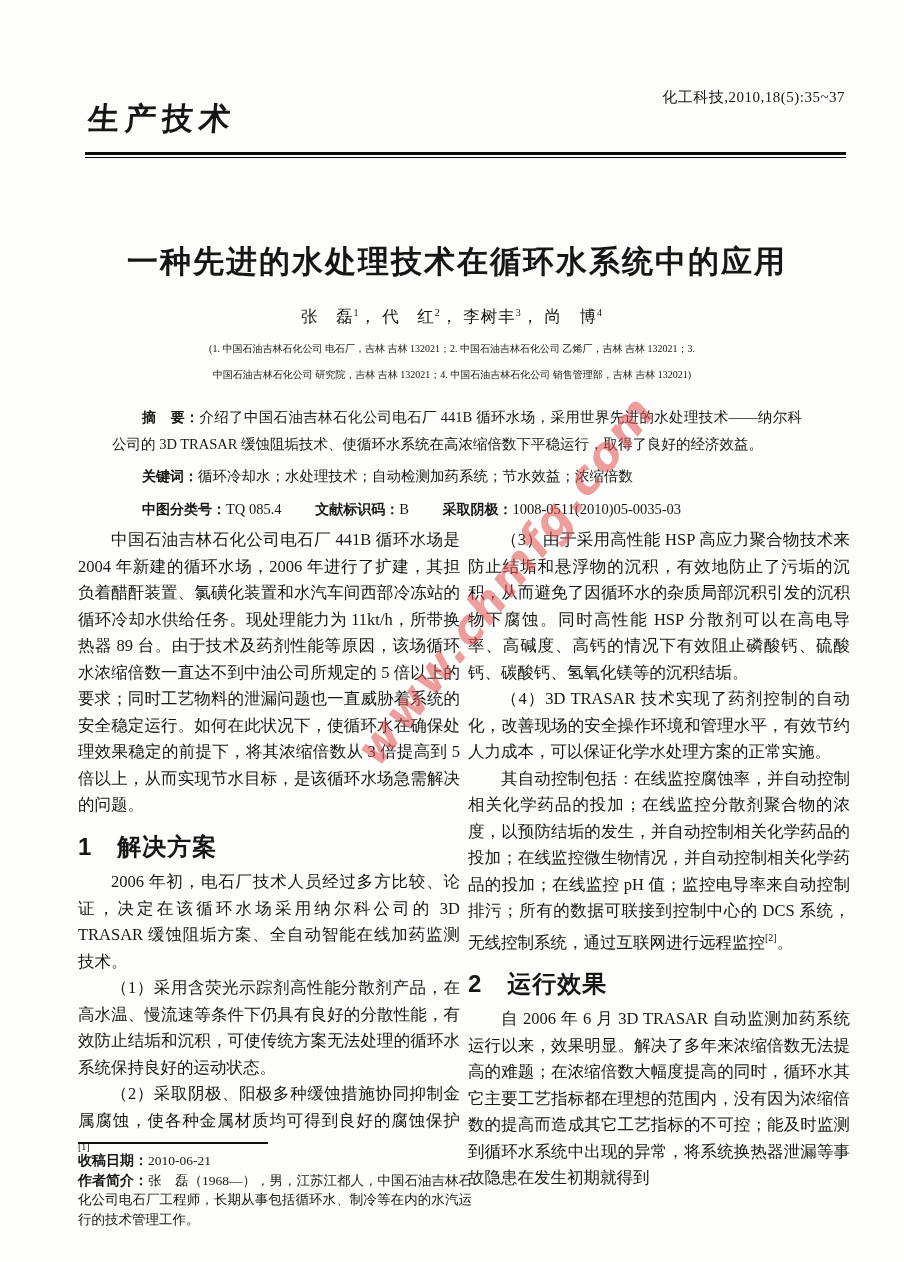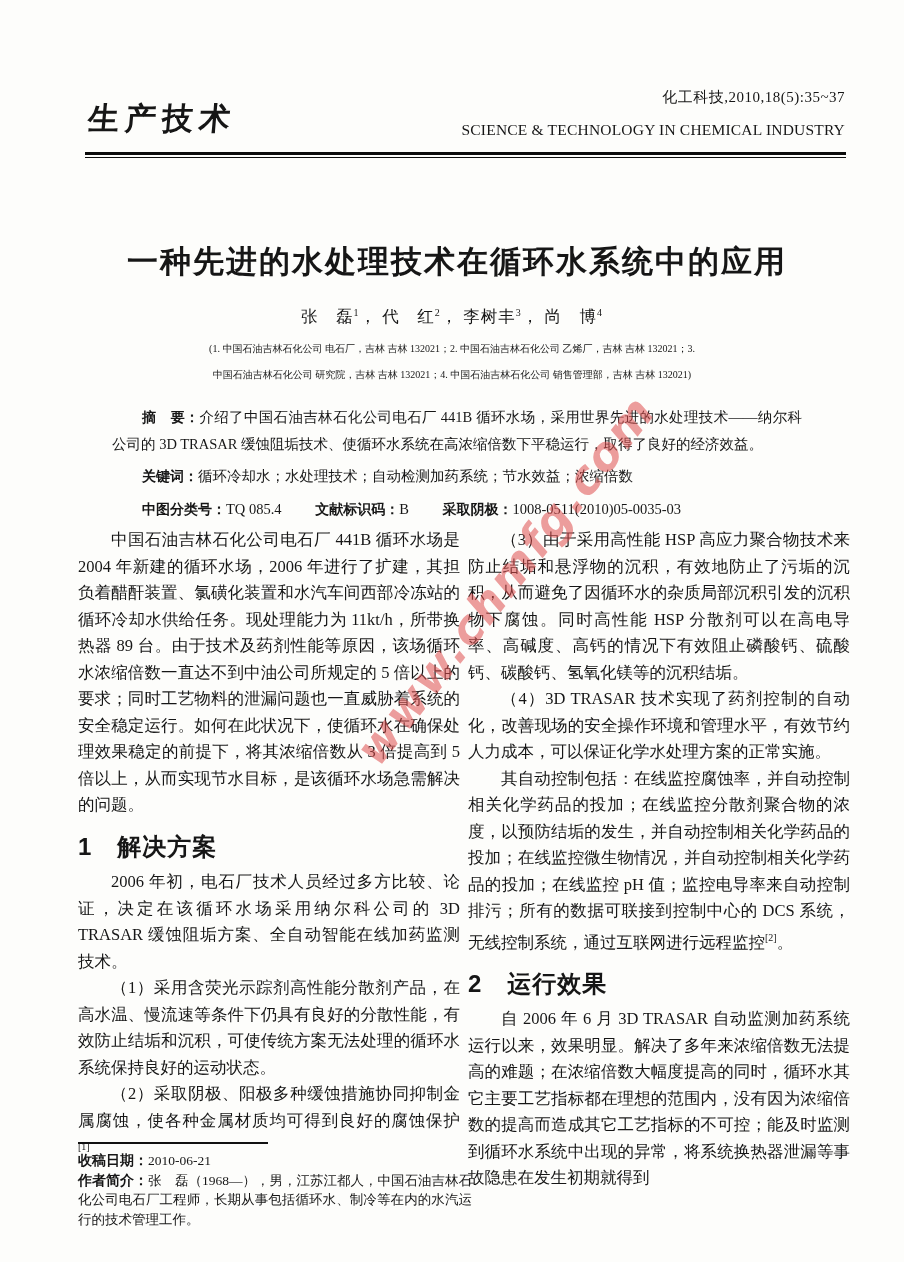--- a/index.html
+++ b/index.html
@@ -88,21 +88,20 @@
     pointer-events:none; white-space:nowrap;
   }
 </style>
 </head>
 <body>
 
 <div class="page">
 
   <div class="header-label">生产技术</div>
   <div class="journal-cn">化工科技,2010,18(5):35~37</div>
-  <div class="journal-en">SCIENCE &amp; TECHNOLOGY IN CHEMICAL INDUSTRY</div>
   <div class="header-rule"></div>
 
   <div class="title">一种先进的水处理技术在循环水系统中的应用</div>
 
   <div class="authors">
     <span><span>张　磊</span><sup>1</sup><span>，</span></span>
     <span><span>代　红</span><sup>2</sup><span>，</span></span>
     <span><span>李树丰</span><sup>3</sup><span>，</span></span>
     <span><span>尚　博</span><sup>4</sup><span></span></span>
   </div>

